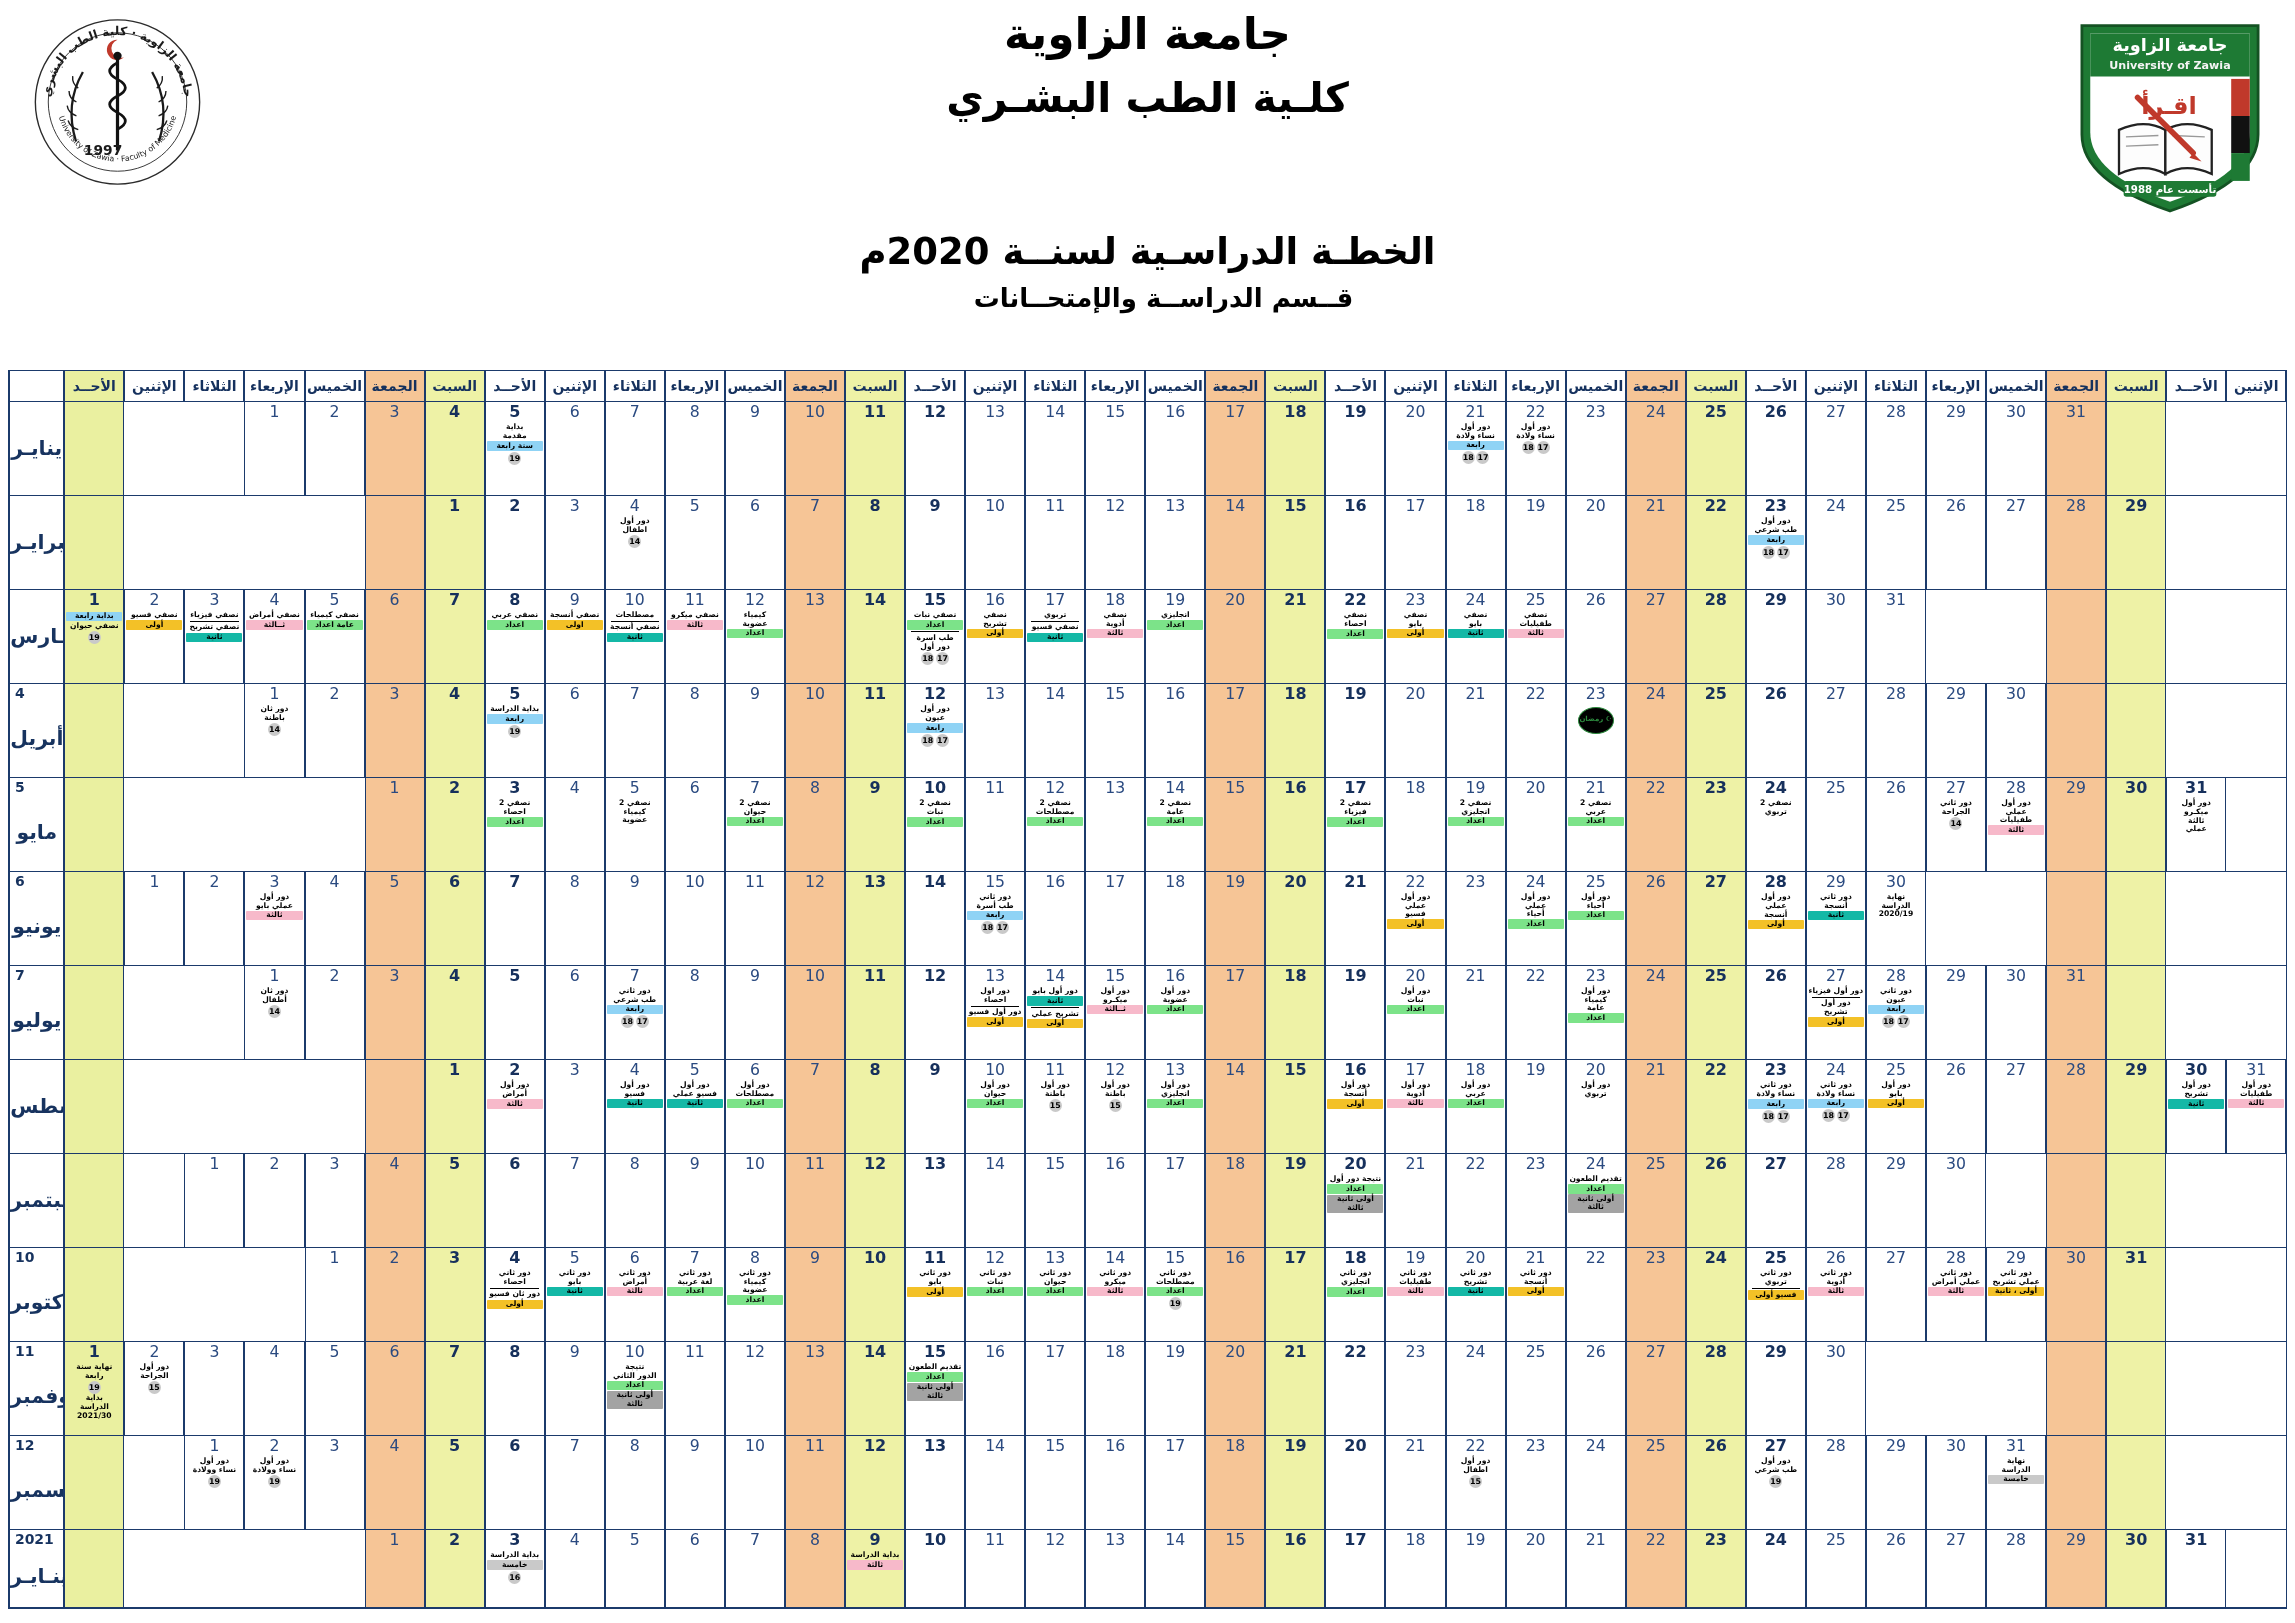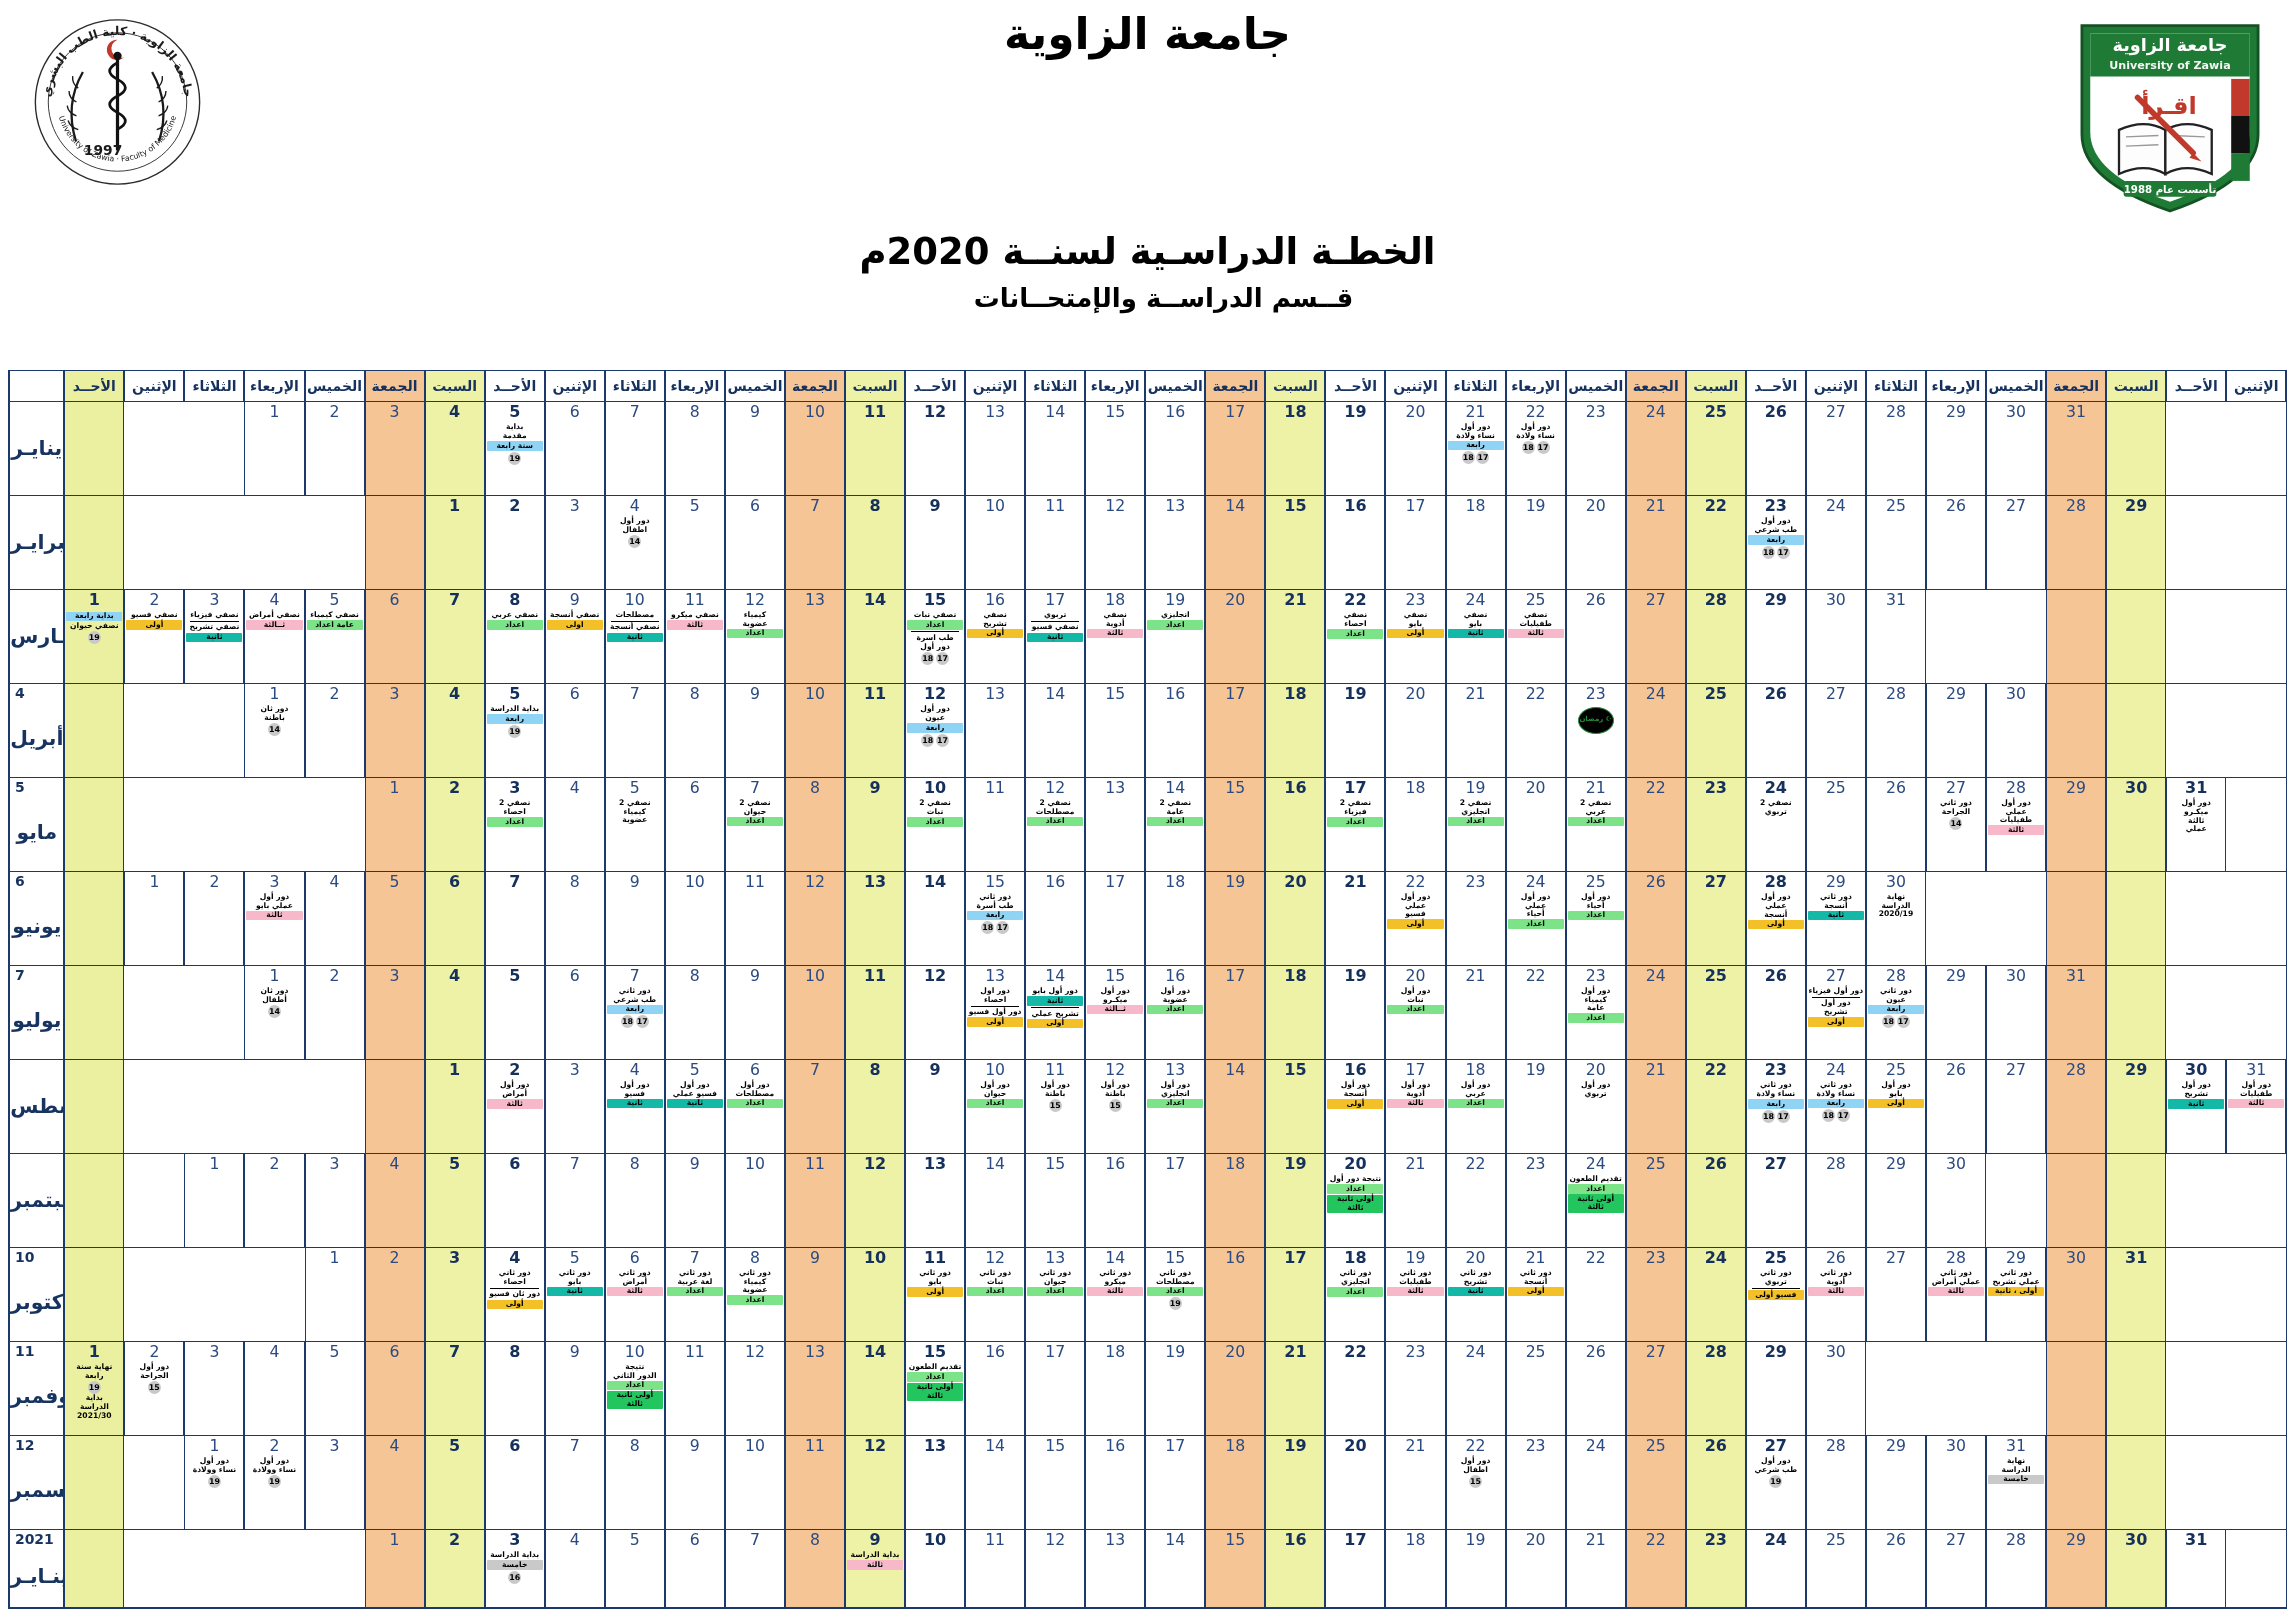--- a/index.html
+++ b/index.html
@@ -39,33 +39,34 @@
   .num{font-size:15.7px;text-align:center;color:#2a4a80;line-height:1.25;margin-top:0.9px;}
   .num.b{font-weight:700;color:#16305c;font-size:16px;}
   .ann{direction:rtl;font-size:7.6px;font-weight:700;line-height:1.14;text-align:center;color:#000;padding:0 0.5px;margin-top:0.9px;}
   .ann .ln{display:block;}
   .band{display:block;margin:0.5px 0.5px;padding:0.5px 0.9px;border-radius:0.9px;}
   .b-blue{background:#8fd3f5;}
   .b-amber{background:#f3c127;}
   .b-green{background:#7ce389;}
   .b-violet{background:#14b8a6;}
   .b-pink{background:#f7b9ca;}
-  .b-yellow{background:#22c55e;}
+  .b-yellow{background:#a3a3a3;}
   .b-gray{background:#c9c9c9;}
   .circrow{text-align:center;direction:ltr;margin-top:0.9px;}
   .circ{display:inline-block;width:13px;height:13px;border-radius:50%;background:#c9c9c9;color:#000;font-size:7.9px;line-height:13px;font-weight:700;margin:0 0.9px;text-align:center;}
   .divider{border-top:0.9px solid #000;width:85%;margin:1.4px auto;}
   .ramadan{margin:1.9px auto 0;width:36px;height:27px;border-radius:50%;border:0.9px solid #2d8a3e;color:#2d8a3e;font-size:7px;font-weight:700;display:flex;align-items:center;justify-content:center;background:#000000;}
 </style>
 </head>
 <body>
 
 <div id="page">
 
   <div class="title" id="t1">جامعة الزاوية</div>
+  <div class="title" id="t2">كلـية الطب البشـري</div>
   <div class="title" id="t3">الخطـة الدراسـية لسنــة 2020م</div>
   <div class="title" id="t4">قــسم الدراســة والإمتحــانات</div>
 
   <div id="seal">
     <svg width="171" height="180" viewBox="0 0 370 390">
       <circle cx="185" cy="195" r="178" fill="#fff" stroke="#2b2b2b" stroke-width="3"></circle>
       <circle cx="185" cy="195" r="150" fill="#fff" stroke="#2b2b2b" stroke-width="2"></circle>
       <defs>
         <path id="arcTop" d="M 40 195 A 145 145 0 0 1 330 195" fill="none"></path>
         <path id="arcBot" d="M 55 215 A 132 132 0 0 0 315 215" fill="none"></path>

